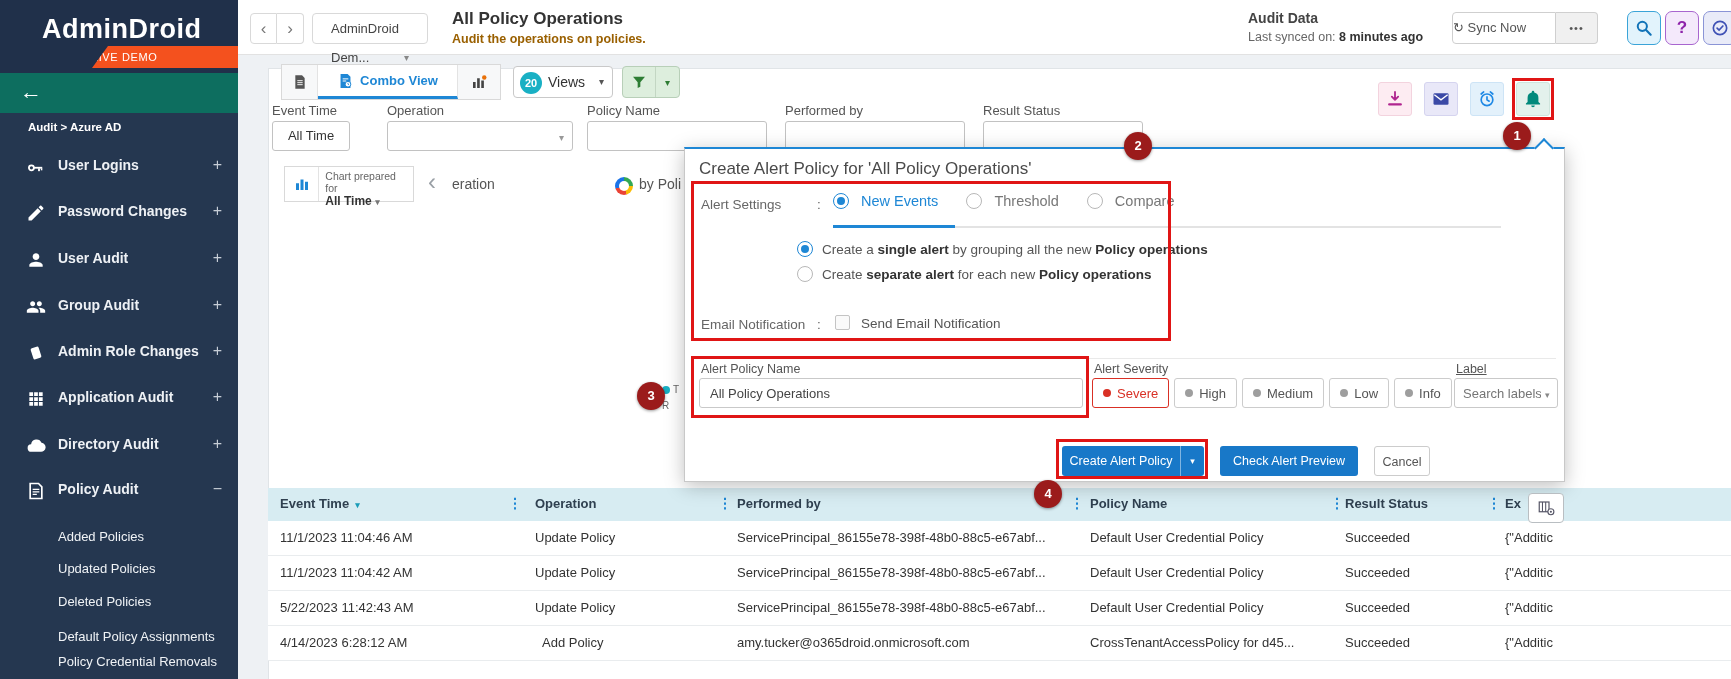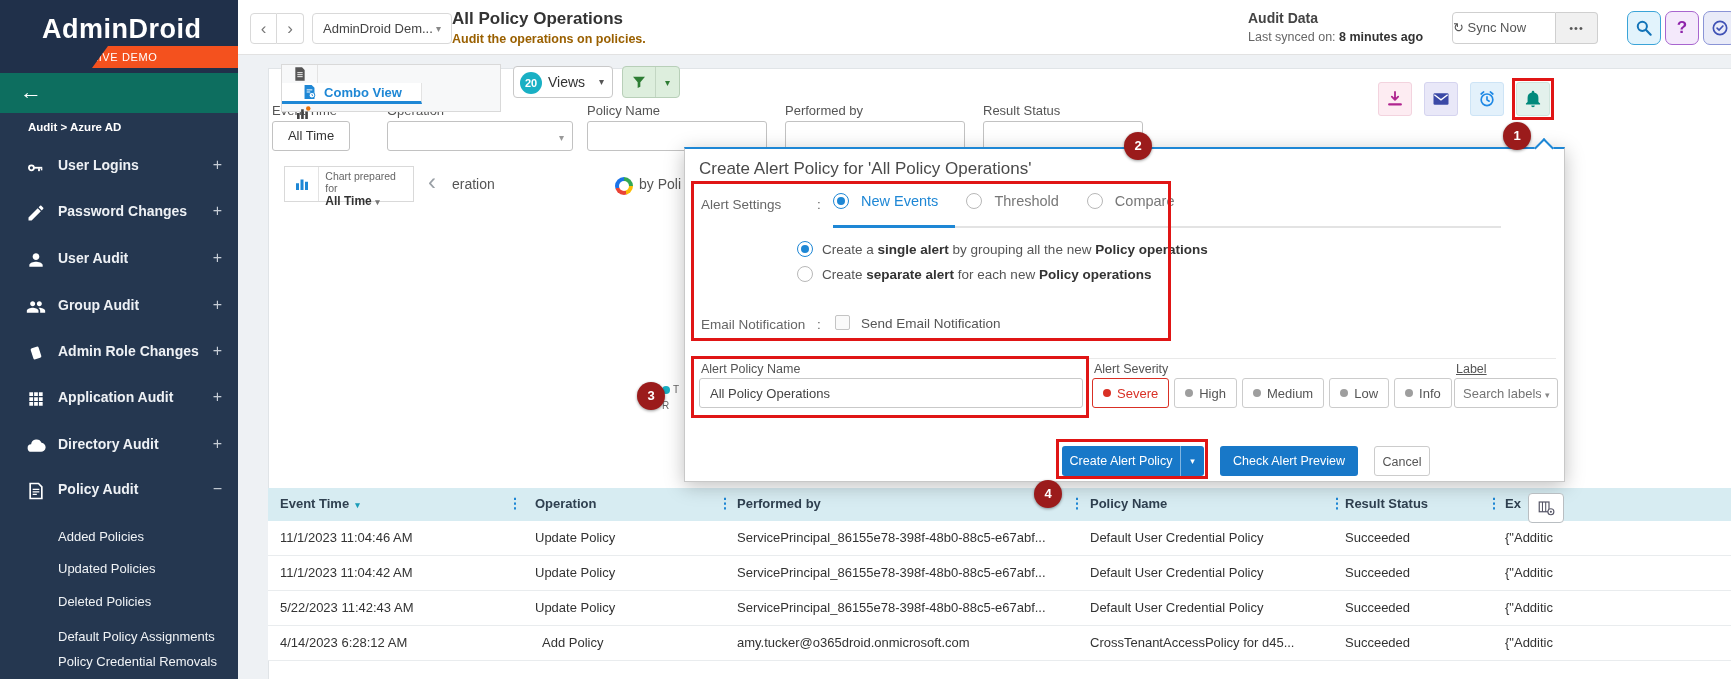--- a/index.html
+++ b/index.html
@@ -3,21 +3,21 @@
 <meta charset="utf-8">
 <style>
   * { margin:0; padding:0; box-sizing:border-box; font-family:"Liberation Sans", sans-serif; }
   html,body { background:#e9edf0; }
   #app { position:relative; width:1731px; height:679px; overflow:hidden; background:#eef1f4; }
   .abs { position:absolute; }
 
   
   .topbar { left:238px; top:0; width:1493px; height:55px; background:#fff; border-bottom:1px solid #e2e2e2; z-index:8; }
   .navbtn { top:13px; width:27px; height:31px; border:1px solid #d9d9d9; background:#fff; color:#777; font-size:17px; text-align:center; line-height:29px; cursor:pointer; }
-  .orgsel { left:74px; top:13px; width:140px; height:31px; border:1px solid #d9d9d9; border-radius:4px; background:#fff; font-size:13px; color:#444; line-height:29px; padding:0 10px; cursor:pointer; }
+  .orgsel { left:74px; top:13px; width:116px; height:31px; border:1px solid #d9d9d9; border-radius:4px; background:#fff; font-size:13px; color:#444; line-height:29px; padding:0 18px; cursor:pointer; }
   .orgsel .car { float:right; color:#888; font-size:10px; }
   .ptitle { left:214px; top:9px; font-size:17px; font-weight:700; color:#333; }
   .psub   { left:214px; top:32px; font-size:12.5px; font-weight:600; color:#9a6000; }
   .adata1 { left:1010px; top:10px; font-size:14px; font-weight:600; color:#444; }
   .adata2 { left:1010px; top:30px; font-size:12.5px; color:#666; }
   .adata2 b { color:#333; }
   .syncbtn { left:1214px; top:12px; width:104px; height:32px; border:1px solid #cfcfcf; border-radius:4px 0 0 4px; background:#fff; font-size:13px; color:#555; text-align:left; line-height:30px; cursor:pointer; }
   .morebtn { left:1318px; top:12px; width:42px; height:32px; border:1px solid #cfcfcf; border-left:none; border-radius:0 4px 4px 0; background:#f0f0f0; font-size:11px; letter-spacing:1px; color:#555; text-align:center; line-height:30px; cursor:pointer; }
   .sqbtn { top:11px; width:34px; height:34px; border-radius:7px; text-align:center; cursor:pointer; }
   .sqbtn svg { margin-top:6px; }
@@ -37,21 +37,21 @@
   .navitem .nicon { position:absolute; left:26px; top:10px; width:20px; height:20px; }
   .navitem .nlabel { position:absolute; left:58px; top:10px; font-size:14px; font-weight:600; color:#eef1f5; }
   .navitem .nexp { position:absolute; right:16px; top:9px; font-size:16px; color:#c6cdd6; }
   .subitem { left:0; width:238px; height:28px; cursor:pointer; }
   .subitem .slabel { position:absolute; left:58px; top:5px; font-size:13px; color:#f0f3f6; }
 
   
   .panel { left:268px; top:68px; width:1463px; height:611px; background:#fff; border:1px solid #e0e4e7; border-right:none; border-bottom:none; z-index:1; }
 
   
-  .tabgroup { left:281px; top:64px; width:220px; height:48px; border:1px solid #d9d9d9; background:#f7f8f9; z-index:6; display:flex;flex-direction:column; }
+  .tabgroup { left:281px; top:64px; width:220px; height:36px; border:1px solid #d9d9d9; background:#f7f8f9; z-index:6; display:flex; }
   .vtab { height:34px; border-right:1px solid #e3e3e3; display:flex; align-items:center; justify-content:center; cursor:pointer; }
   .vtab.active { background:#fff; border-bottom:3px solid #1e87d5; }
   .vtab .tlabel { font-size:13px; font-weight:600; color:#1e87d5; margin-left:6px; }
   .viewsbtn { left:513px; top:66px; width:100px; height:32px; border:1px solid #c9c9c9; border-radius:4px; background:#fff; z-index:6; cursor:pointer; }
   .viewsbtn .badge { position:absolute; left:6px; top:5px; width:22px; height:22px; border-radius:50%; background:#19b0c4; color:#fff; font-size:11px; font-weight:700; text-align:center; line-height:22px; }
   .viewsbtn .vl { position:absolute; left:34px; top:7px; font-size:14px; color:#333; }
   .viewsbtn .car { position:absolute; right:8px; top:9px; font-size:10px; color:#555; }
   .filterbtn { left:622px; top:66px; width:58px; height:32px; border:1px solid #b8cfb8; border-radius:4px; background:#ddeedd; z-index:6; display:flex; cursor:pointer; }
   .filterbtn .seg1 { width:33px; border-right:1px solid #c3d6c3; display:flex; align-items:center; justify-content:center; }
   .filterbtn .seg2 { width:23px; display:flex; align-items:center; justify-content:center; color:#2e7d34; font-size:10px; }

